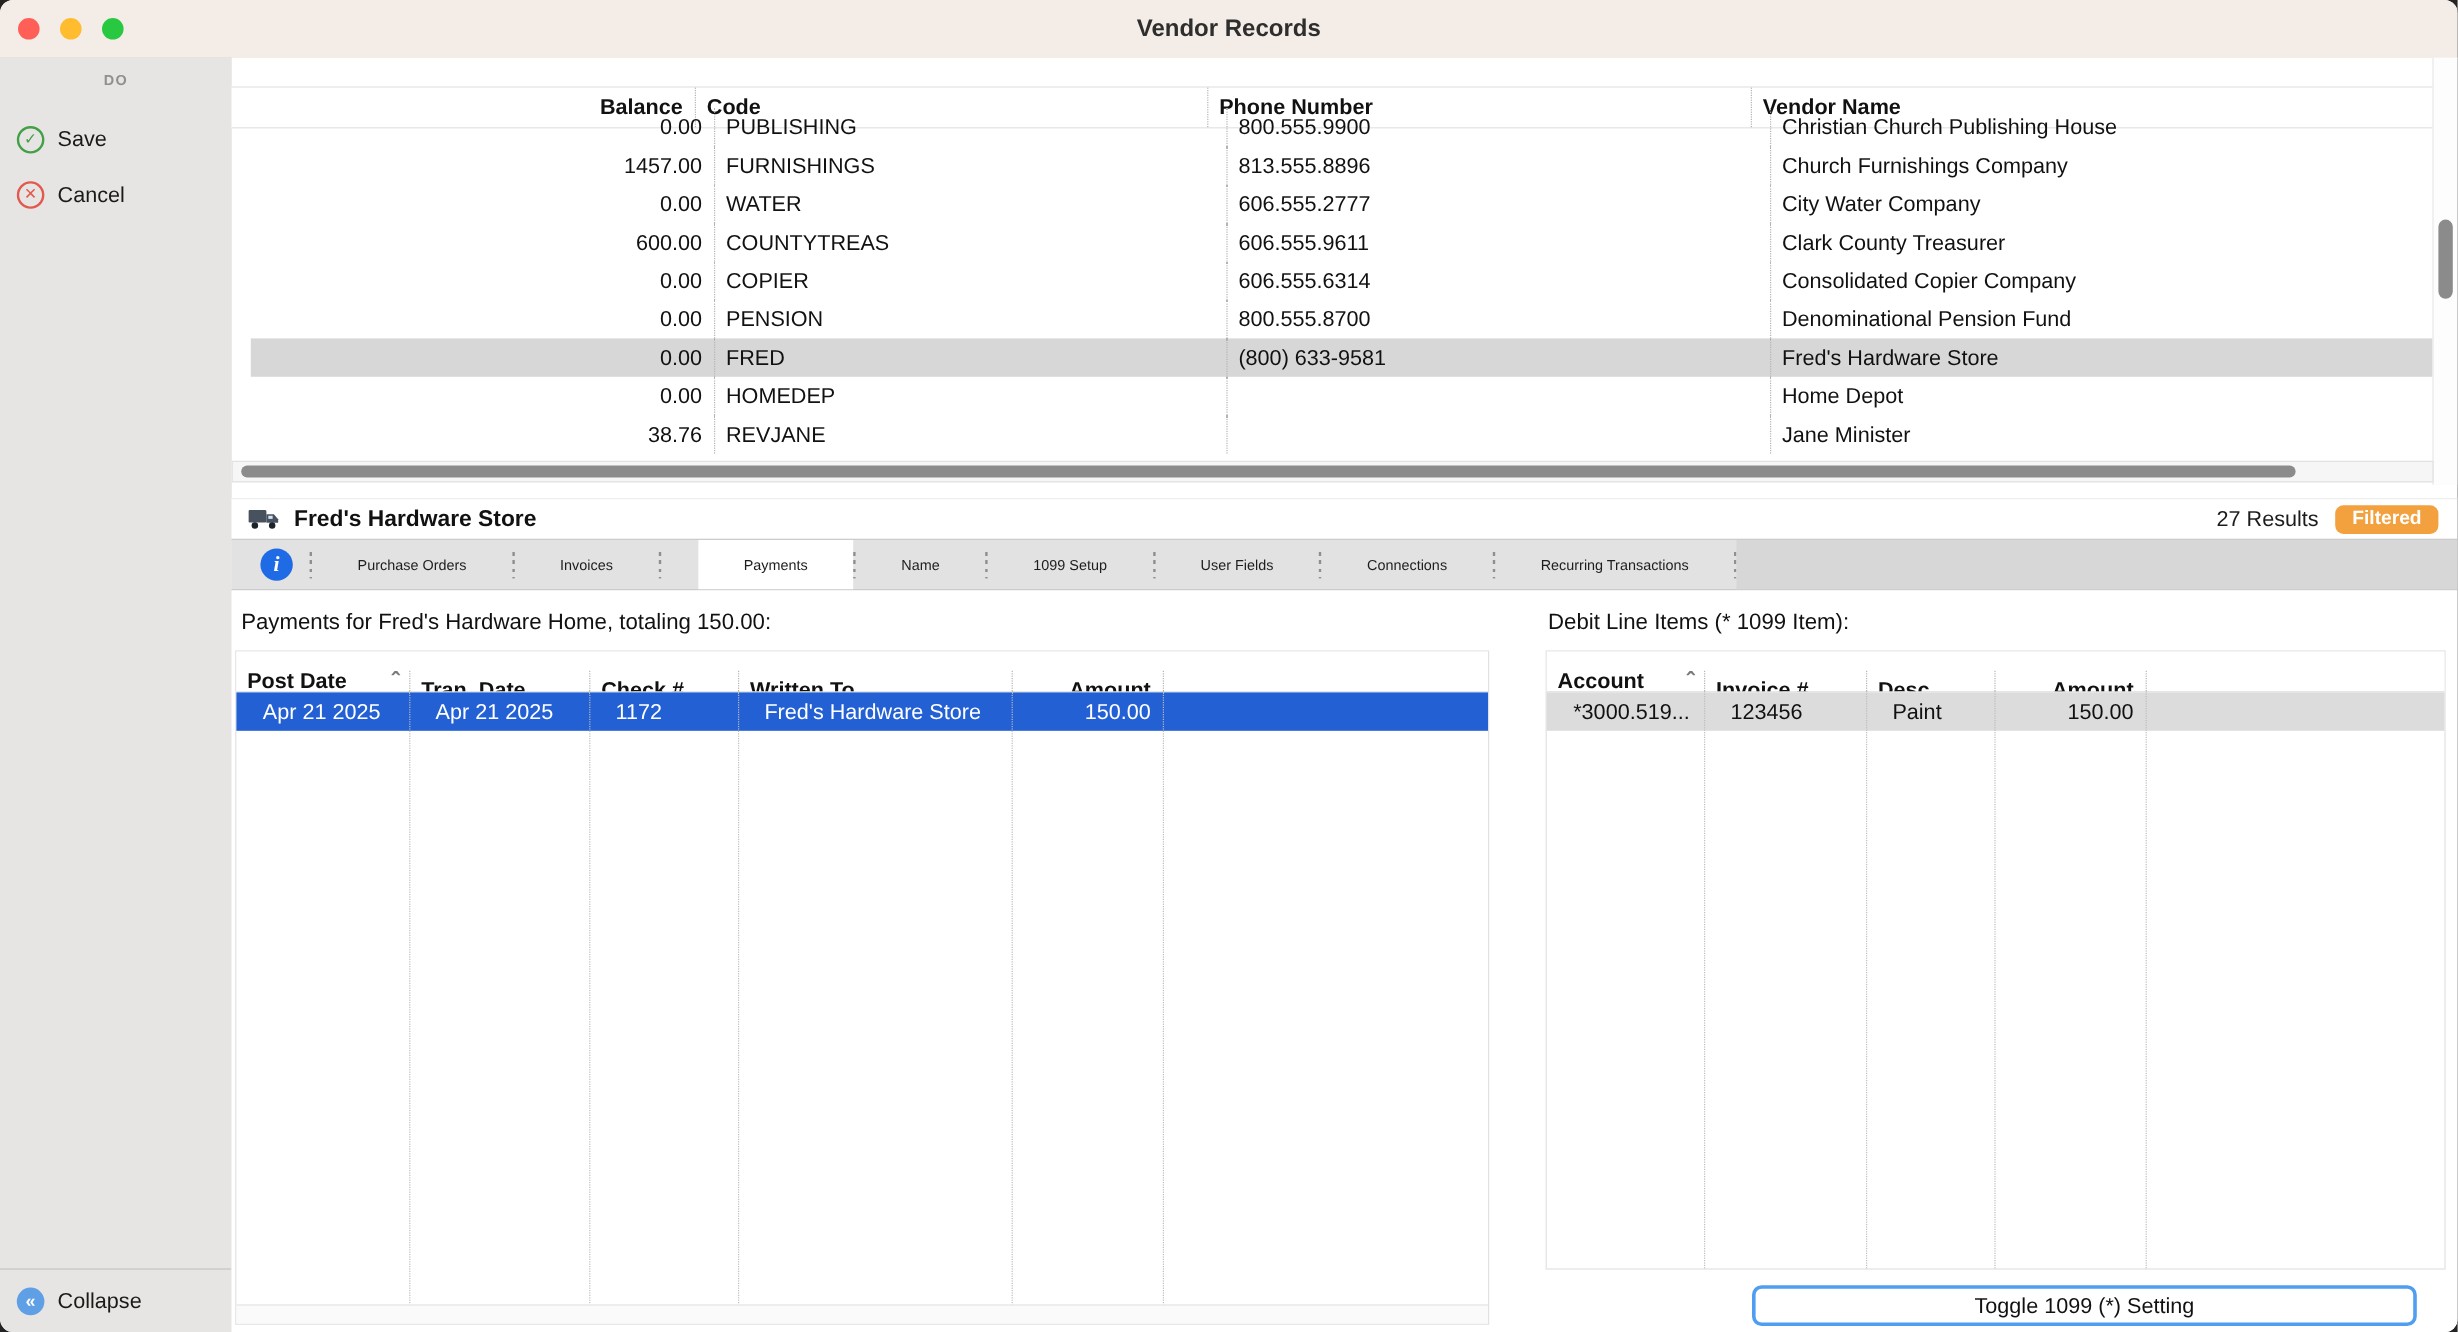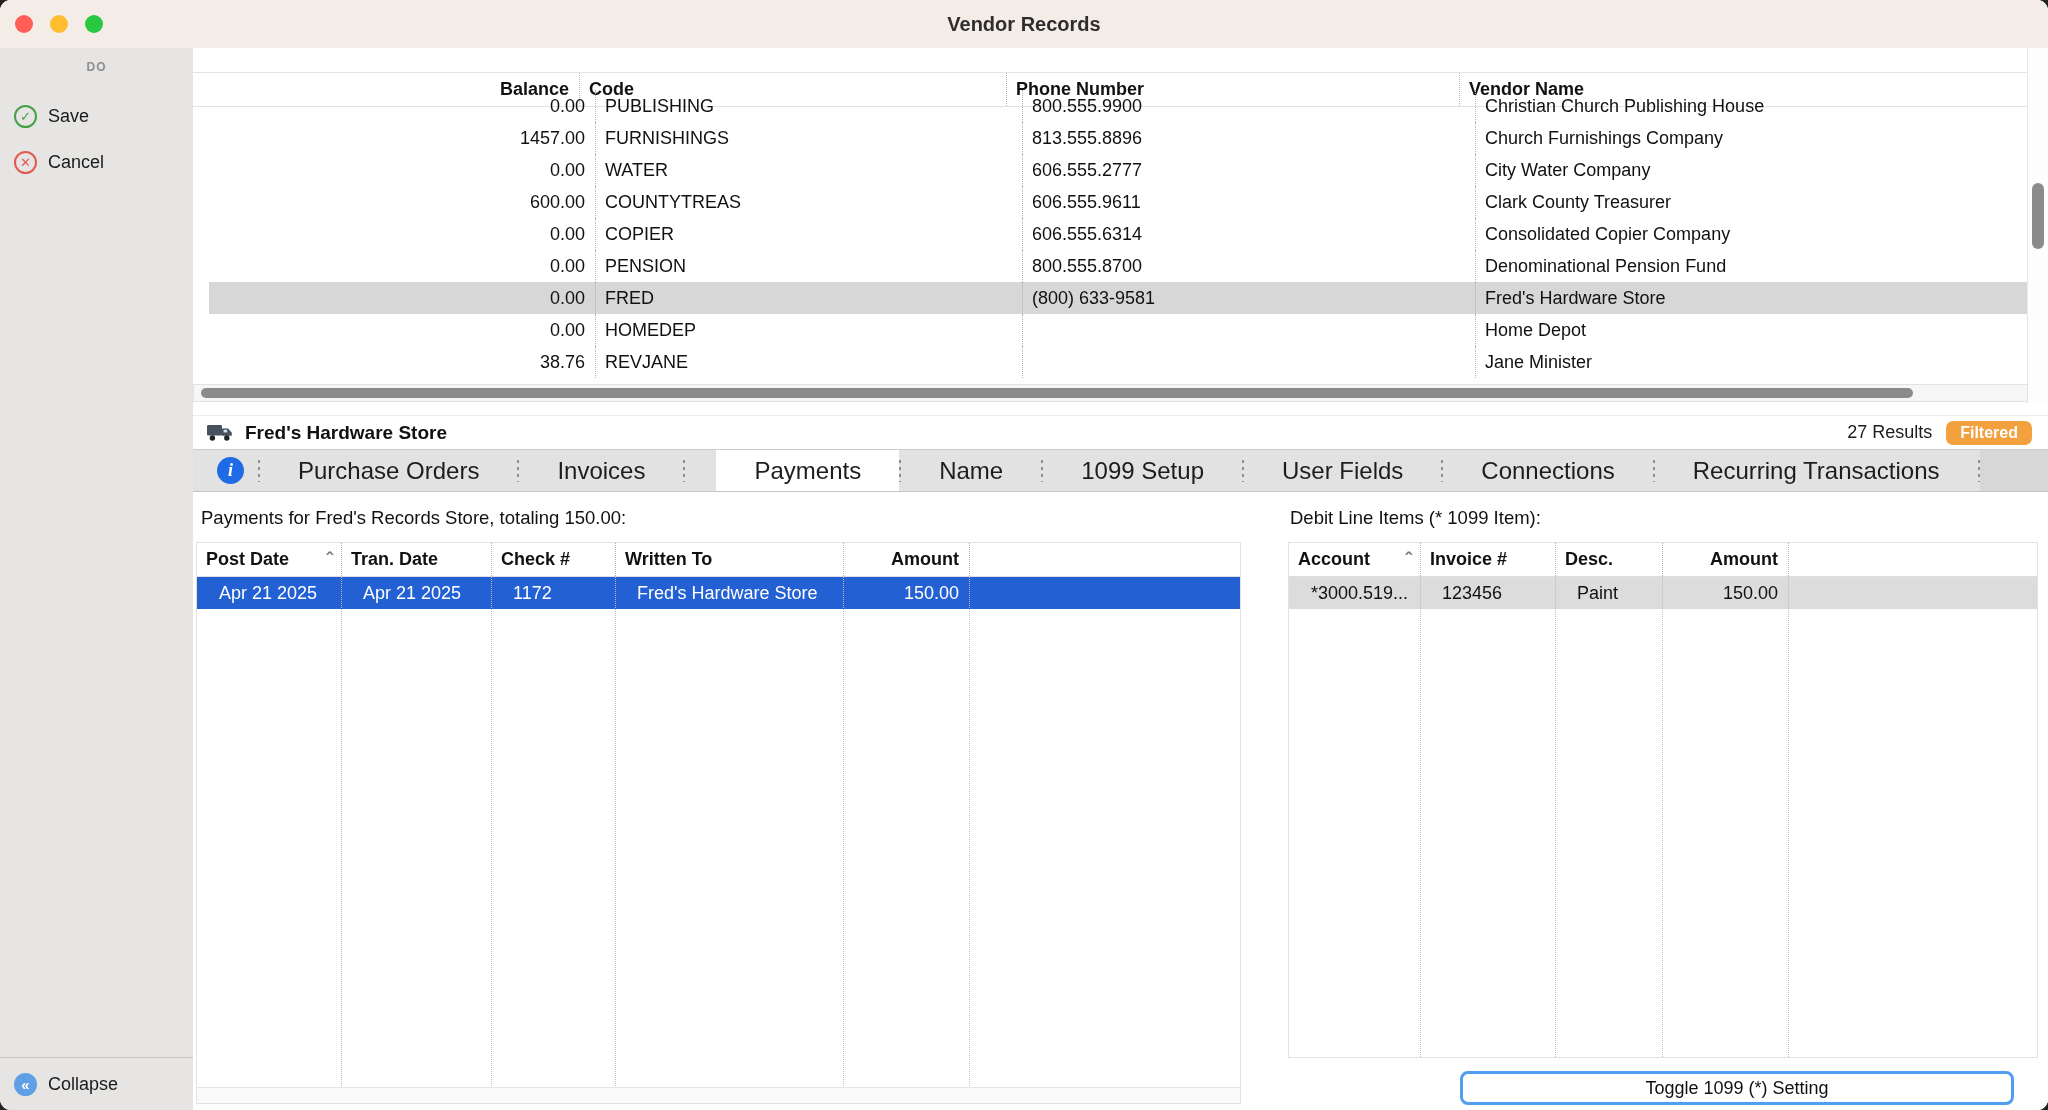--- a/index.html
+++ b/index.html
@@ -54,37 +54,37 @@
   .truck{margin-right:11px;display:flex;align-items:center;}
   .rec-title{font-weight:bold;font-size:19px;}
   .rh-spacer{flex:1;}
   .results{font-size:18px;color:#1c1c1c;margin-right:14px;}
   .badge{background:#f2a13e;color:#fff;font-weight:bold;font-size:16px;padding:3px 14px;border-radius:7px;}
 
   
   .tabbar{position:absolute;top:401px;left:0;right:0;height:43px;background:#e3e2e2;border-top:1px solid #cbcbcb;border-bottom:1px solid #c6c6c6;display:flex;align-items:center;box-sizing:border-box;padding-left:24px;}
   .info-icon{width:27px;height:27px;border-radius:50%;background:#1f6be6;color:#fff;font-family:"Liberation Serif","DejaVu Serif",serif;font-style:italic;font-weight:bold;font-size:18px;display:flex;align-items:center;justify-content:center;margin-right:14px;flex:0 0 auto;}
   .tab-sep{width:2px;height:22px;background:repeating-linear-gradient(to bottom,#8f8f8f 0 3px,transparent 3px 7px);flex:0 0 auto;}
-  .tab{height:100%;display:flex;align-items:center;padding:0 38px;font-size:24px;color:#1d1d1d;white-space:nowrap;flex:0 0 auto;}
+  .tab{height:100%;display:flex;align-items:center;padding:0 38px;font-size:12px;color:#1d1d1d;white-space:nowrap;flex:0 0 auto;}
   .tab.active{background:#fff;margin-left:31px;}
   .tab-filler{flex:1;height:100%;background:#d8d7d7;}
 
   
   .content{position:absolute;top:444px;left:0;right:0;bottom:0;background:#fff;}
   .panel-label{position:absolute;top:15px;font-size:18.5px;color:#111;white-space:nowrap;}
   .pay-label{left:8px;}
   .debit-label{left:1097px;}
 
   .datatable{position:absolute;top:50px;border:1px solid #e2e2e2;box-sizing:border-box;background:#fff;}
   .pay-table{left:3px;width:1045px;height:562px;}
   .debit-table{left:1095px;width:750px;height:516px;}
   .thead{display:grid;height:33px;line-height:33px;font-weight:600;font-size:18px;border-bottom:1px solid #e0e0e0;background:#fff;}
   .pay-table .thead,.pay-table .trow{grid-template-columns:144px 150px 124px 228px 126px 1fr;}
   .debit-table .thead,.debit-table .trow{grid-template-columns:131px 135px 107px 126px 1fr;}
-  .th{padding-left:9px;white-space:nowrap;overflow:hidden;}
+  .th{padding-left:9px;white-space:nowrap;overflow:hidden;margin-top:16px;}
   .th + .th{border-left:1px dotted #b3b3b3;}
   .th.sorted{display:flex;justify-content:space-between;align-items:center;padding-right:8px;}
   .caret{color:#7a7a7a;font-size:20px;line-height:10px;}
   .th.amount{text-align:right;padding-right:10px;}
   .trow{display:grid;height:32px;line-height:32px;font-size:18px;}
   .trow .tc{padding-left:22px;white-space:nowrap;overflow:hidden;}
   .trow .tc.amount{text-align:right;padding-right:10px;}
   .trow.sel-blue{background:#2260d4;color:#fff;}
   .trow.sel-gray{background:#dcdcdc;}
   .col-sep{position:absolute;top:33px;width:0;border-left:1px dotted #bdbdbd;}
@@ -233,21 +233,21 @@
       <span class="tab-sep"></span>
       <span class="tab">Connections</span>
       <span class="tab-sep"></span>
       <span class="tab">Recurring Transactions</span>
       <span class="tab-sep"></span>
       <span class="tab-filler"></span>
     </nav>
 
     <section class="content">
 
-      <div class="panel-label pay-label">Payments for Fred's Records Store, totaling 150.00:</div>
+      <div class="panel-label pay-label">Payments for Fred's Hardware Home, totaling 150.00:</div>
 
       <div class="datatable pay-table">
         <div class="thead">
           <div class="th sorted">
             <span>Post Date</span>
             <span class="caret">ˆ</span>
           </div>
           <div class="th">Tran. Date</div>
           <div class="th">Check #</div>
           <div class="th">Written To</div>

